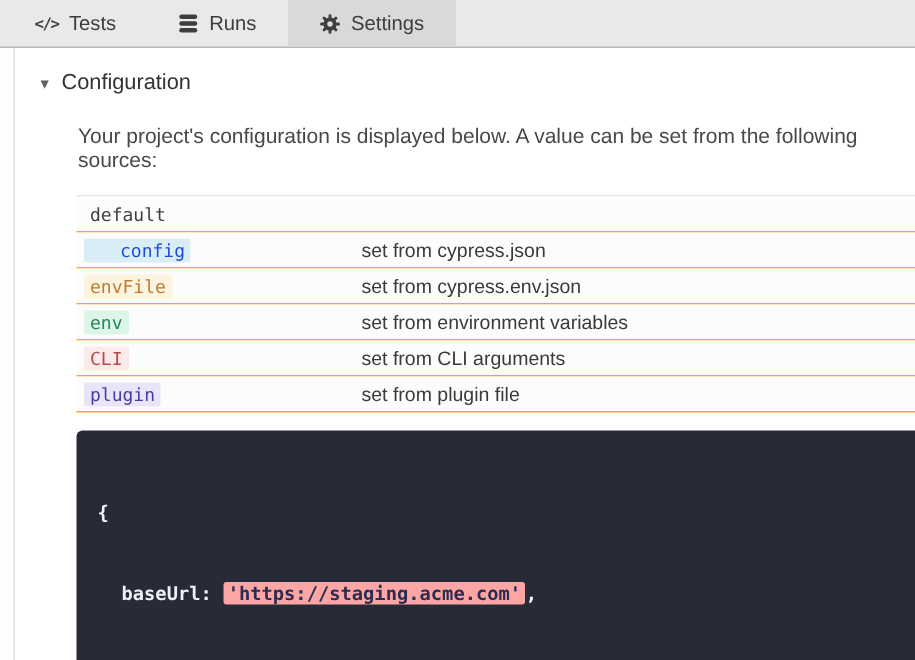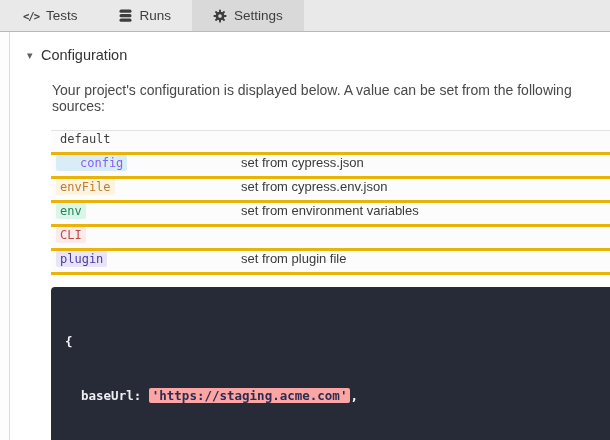--- a/index.html
+++ b/index.html
@@ -64,23 +64,23 @@
     color: #484848;
   }
 
   
   .sources-table {
     margin: 16px 0 0 41px;
     border-top: 1px solid #e2e2e2;
   }
   .source-row {
     display: flex;
-    align-items: flex-start;
+    align-items: center;
     height: 24px;
-    border-bottom: 3px solid #eab308;
+    border-bottom: 1px solid #eab308;
     background: #fcfcfd;
     padding-left: 5px;
     font-size: 13px;
   }
   .source-name {
     flex: 0 0 185px;
   }
   .chip {
     display: inline-block;
     font-family: "DejaVu Sans Mono", monospace;
@@ -157,33 +157,34 @@
       <span class="section-title">Configuration</span>
     </div>
 
     <p class="description">Your project's configuration is displayed below. A value can be set from the following sources:</p>
 
     <div class="sources-table">
       <div class="source-row">
         <span class="source-name"><span class="chip" style="color: rgb(63, 63, 63); background: transparent;">default</span></span>
       </div>
       <div class="source-row">
-        <span class="source-name"><span class="chip" style="color: #8b5cf6; background: rgb(217, 237, 247); padding-left: 24px;">config</span></span>
+        <span class="source-name"><span class="chip" style="color: #1d4ed8; background: rgb(217, 237, 247); padding-left: 24px;">config</span></span>
         <span class="source-desc">set from cypress.json</span>
       </div>
       <div class="source-row">
         <span class="source-name"><span class="chip" style="color: rgb(189, 124, 47); background: rgb(252, 243, 224);">envFile</span></span>
         <span class="source-desc">set from cypress.env.json</span>
       </div>
       <div class="source-row">
         <span class="source-name"><span class="chip" style="color: rgb(39, 133, 90); background: rgb(220, 245, 233);">env</span></span>
         <span class="source-desc">set from environment variables</span>
       </div>
       <div class="source-row">
         <span class="source-name"><span class="chip" style="color: rgb(185, 74, 72); background: rgb(251, 234, 234);">CLI</span></span>
+        <span class="source-desc">set from CLI arguments</span>
       </div>
       <div class="source-row">
         <span class="source-name"><span class="chip" style="color: rgb(75, 60, 160); background: rgb(233, 228, 248);">plugin</span></span>
         <span class="source-desc">set from plugin file</span>
       </div>
     </div>
 
     <div class="code-block" id="codeBlock" style="background: rgb(39, 43, 56);">
       <div class="code-line"><span class="brace">{</span></div>
       <div class="code-line ind1"><span class="key">baseUrl:</span> <span class="val hl" style="background: #fca5a5; color: rgb(42, 44, 80);">'https://staging.acme.com'</span><span class="comma">,</span></div>

